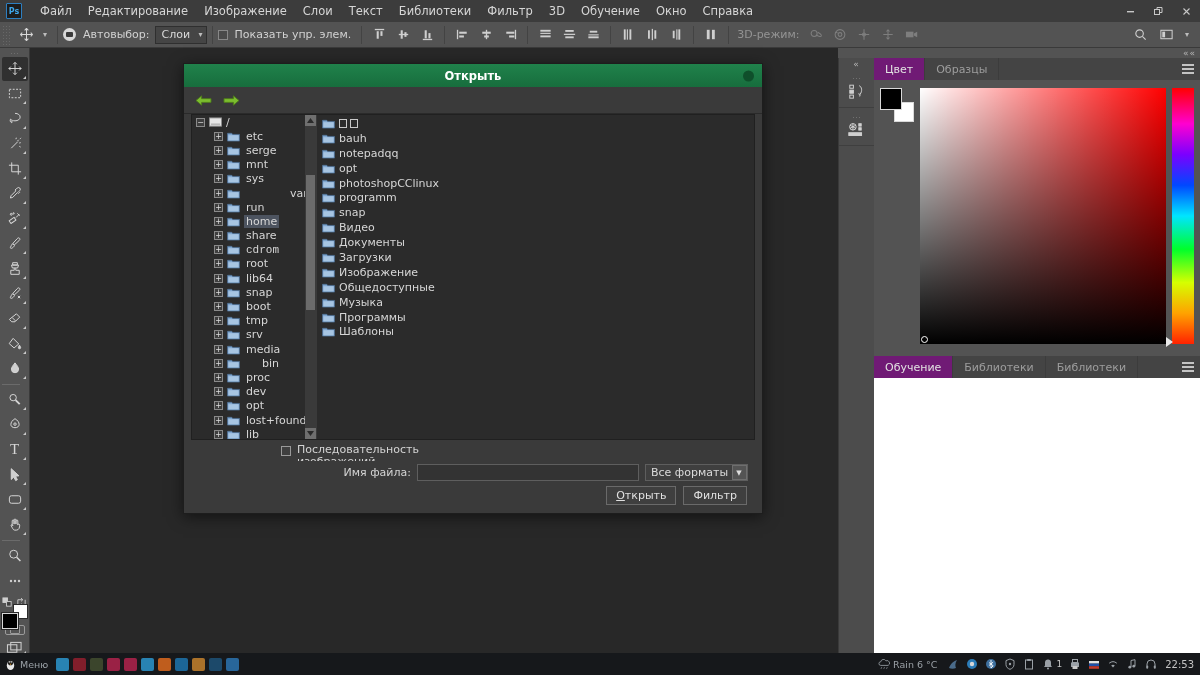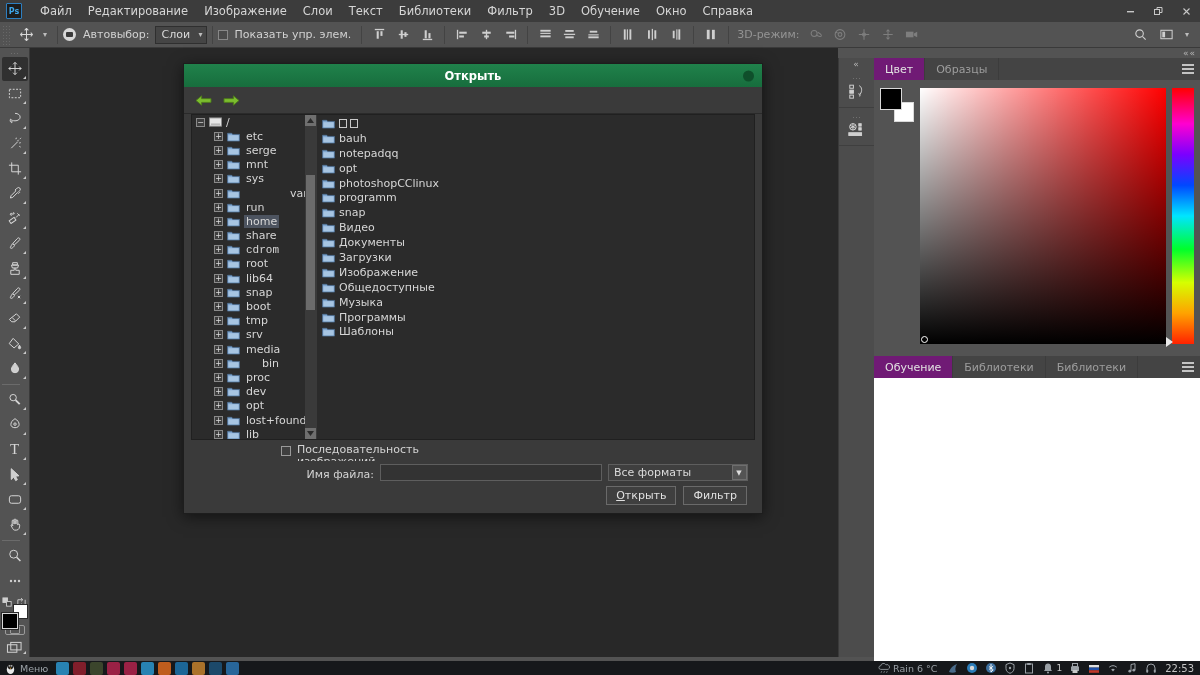--- a/index.html
+++ b/index.html
@@ -152,34 +152,34 @@
   .indent { width:18px; flex:0 0 18px; }
   .ficon { width:13px; height:11px; margin-right:4px; flex:0 0 13px; }
   .list-pane { flex:1; background:#2b2b2b; overflow:hidden; padding-top:1px; }
   .list-row { display:flex; align-items:center; height:14.9px; padding-left:5px; font-size:11px; color:#d6d6d6; white-space:nowrap;}
   .tofu { display:inline-block; width:8px; height:9px; border:1px solid #c9c9c9; margin-right:3px; vertical-align:-1px;}
 
   .dlg-opts { padding:4px 7px 0 7px; }
   .seq-row { display:flex; align-items:flex-start; gap:6px; padding-left:90px; height:17px; overflow:hidden; }
   .cbox { width:10px; height:10px; border:1px solid #9a9a9a; background:#3f3f3f; flex:0 0 10px; margin-top:2px;}
   .seq-label { font-size:11px; color:#d4d4d4; line-height:11.5px; width:120px;}
-  .fname-row { display:flex; align-items:flex-end; gap:6px; padding:3px 7px 0 7px; }
+  .fname-row { display:flex; align-items:center; gap:6px; padding:3px 7px 0 7px; }
   .fname-label { margin-left:auto; font-size:11px; color:#d4d4d4; }
   .fname-input { width:222px; height:17px; background:#333333; border:1px solid #5e5e5e; }
-  .fmt-select { width:140px; height:17px; background:#3f3f3f; border:1px solid #5e5e5e; display:flex;
+  .fmt-select { width:103px; height:17px; background:#3f3f3f; border:1px solid #5e5e5e; display:flex;
                 align-items:center; padding-left:5px; font-size:11px; color:#dadada; justify-content:space-between;}
   .fmt-arrow { width:15px; height:15px; background:#545454; border:1px solid #6e6e6e; display:flex;
                align-items:center; justify-content:center; font-size:7px; color:#ddd; margin:0 0.5px;}
   .btn-row { display:flex; justify-content:flex-end; gap:7px; padding:5px 8px 8px 0; }
   .dbtn { min-width:55px; height:19px; background:#3f3f3f; border:1px solid #6a6a6a;
           display:flex; align-items:center; justify-content:center; font-size:11px; color:#e0e0e0; padding:0 9px;}
   .dbtn u { text-decoration:underline; }
 
   
-  .taskbar { position:absolute; left:0; bottom:0; width:1200px; height:14px;
+  .taskbar { position:absolute; left:0; bottom:0; width:1200px; height:22px;
              background:#16181b; display:flex; align-items:center; color:#9aa0a6; font-size:9.5px; }
   .tb-item { display:flex; align-items:center; gap:3px; padding:0 4px; height:18px; }
   .tb-ico { width:13px; height:13px; border-radius:2px; display:block; }
   .tray { margin-left:auto; display:flex; align-items:center; gap:6px; padding-right:6px; }
   .tray-ico { width:12px; height:12px; display:flex; align-items:center; justify-content:center; }
   .clock { font-size:10px; color:#c4c4c4; padding-left:2px; }
 </style>
 </head>
 <body>
 

